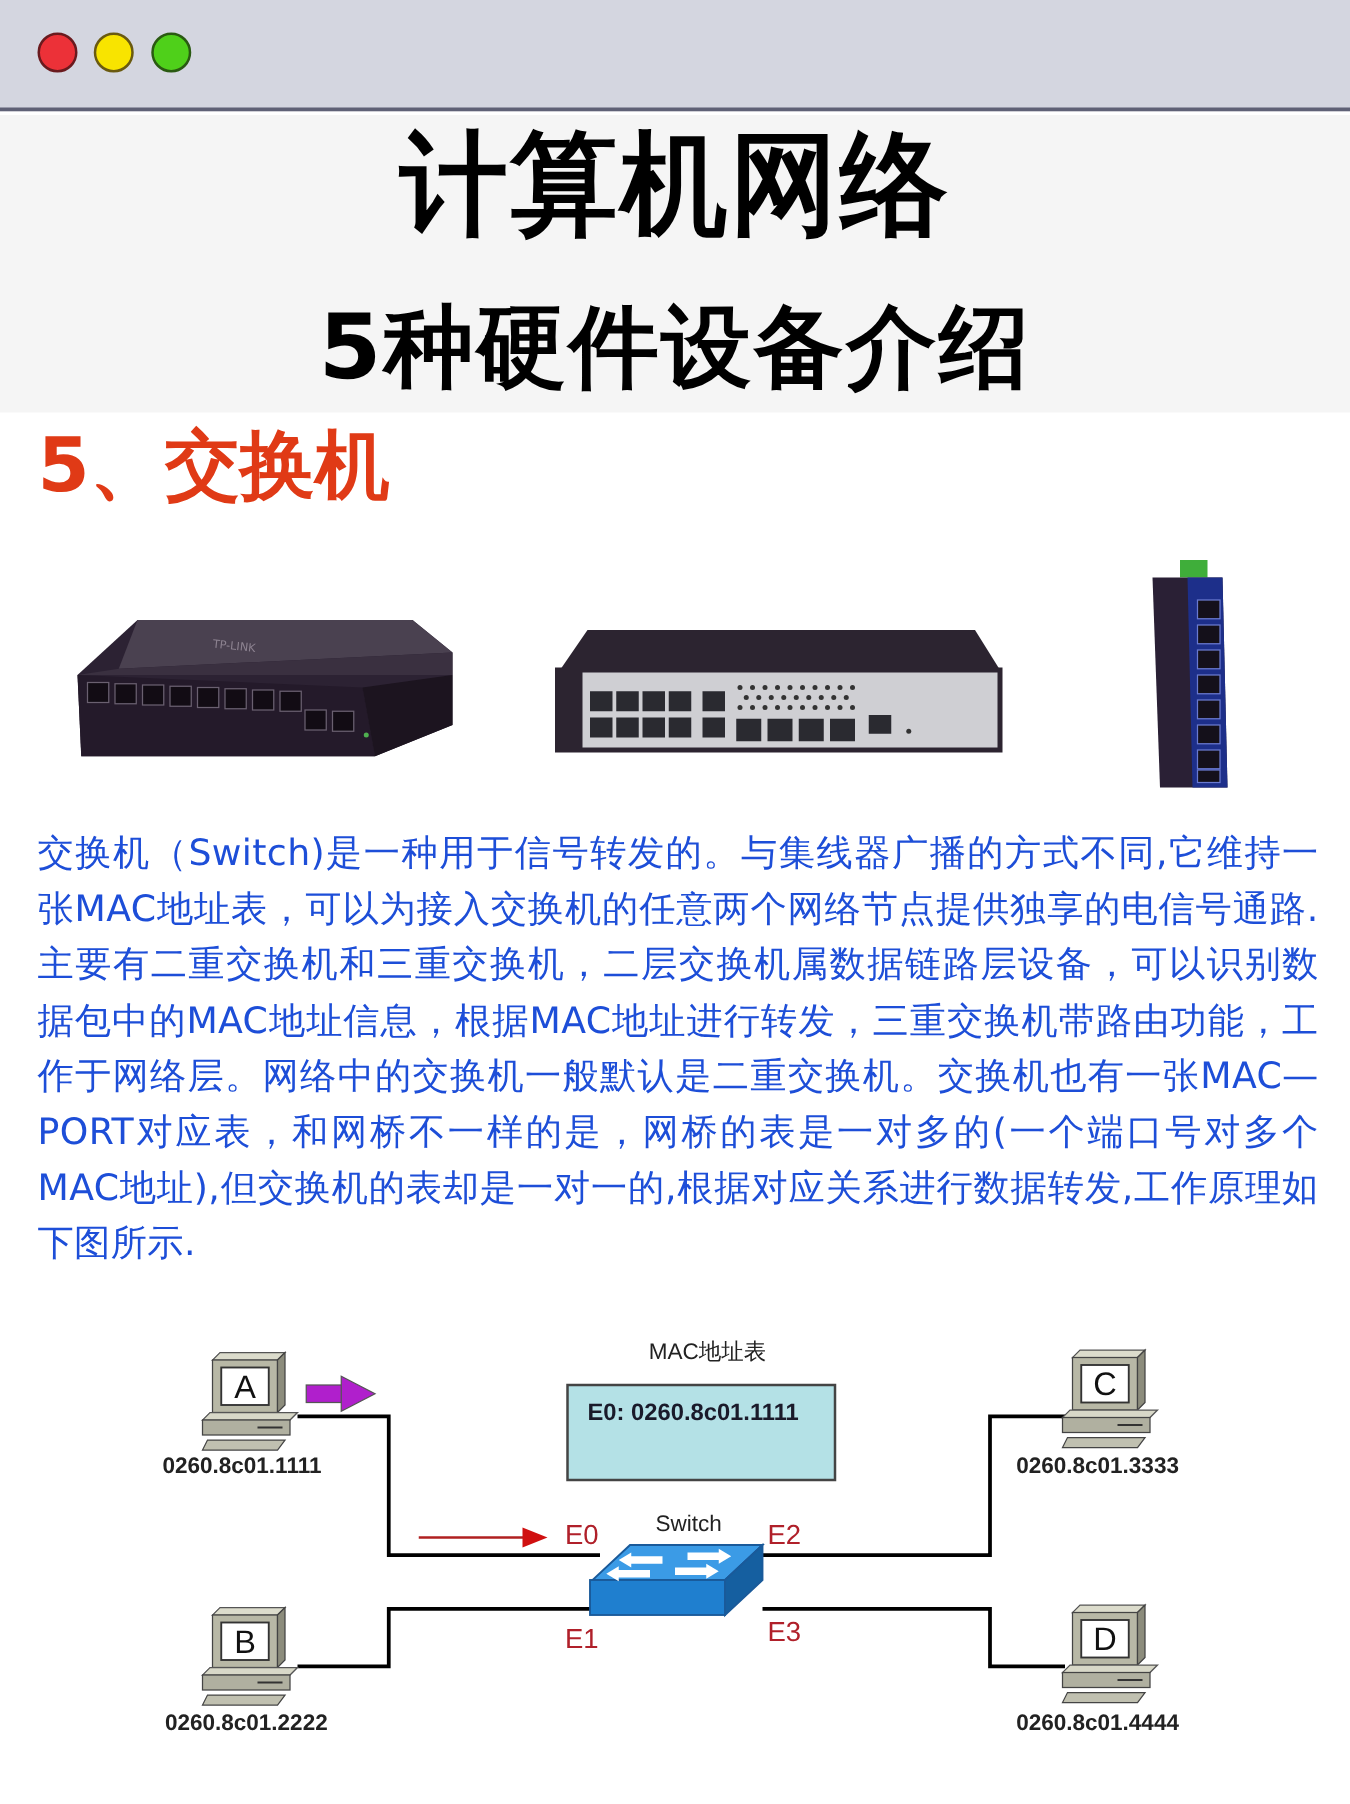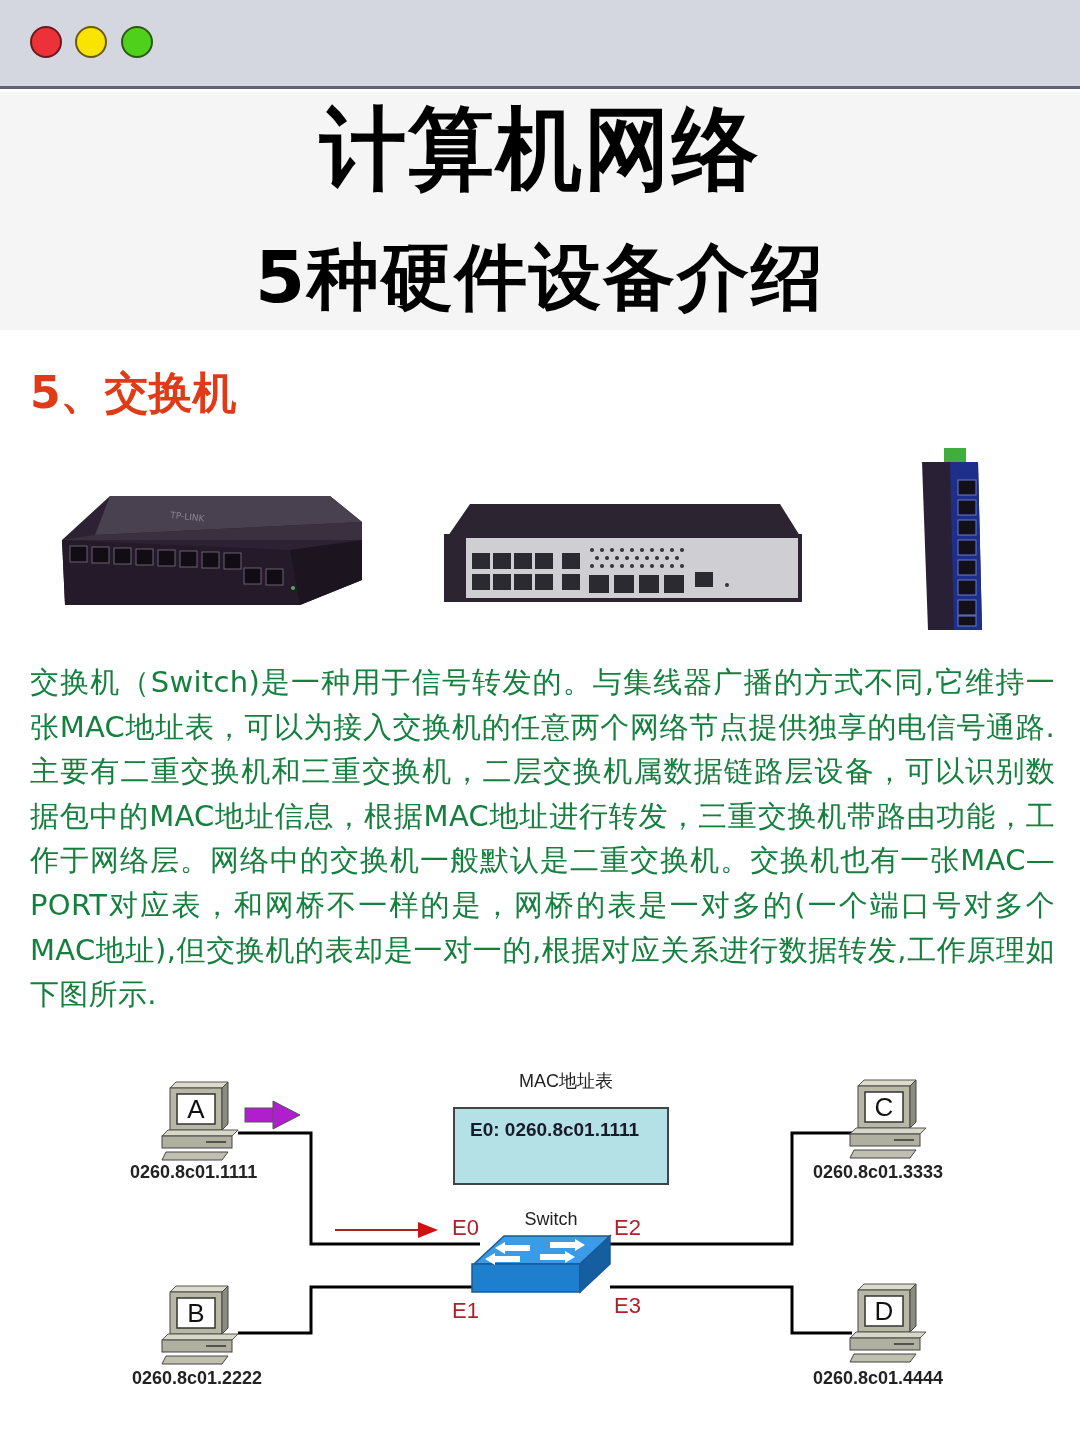--- a/index.html
+++ b/index.html
@@ -9,24 +9,24 @@
               border-bottom:3px solid #5f6176; box-sizing:border-box; }
   .dot { position:absolute; top:26px; width:32px; height:32px; border-radius:50%; border:2px solid #3a2a2a; box-sizing:border-box; }
   .dot.red { left:30px; background:#ec3138; border-color:#6a1a1e; }
   .dot.yellow { left:75px; background:#f8e400; border-color:#6a5a10; }
   .dot.green { left:121px; background:#4fd01a; border-color:#2a5a12; }
   .header-band { position:absolute; left:0; top:92px; width:1080px; height:238px; background:#f5f5f5; }
   .title1, .title2 { position:absolute; left:0; width:1080px; text-align:center; font-weight:bold; color:#000;
                      font-family:"DejaVu Sans", sans-serif; letter-spacing:2px; }
   .title1 { top:98px; font-size:86px; line-height:100px; transform:scaleY(1.05); }
   .title2 { top:222px; font-size:72px; line-height:110px; }
-  .section { position:absolute; left:30px; top:335px; font-size:44px; font-weight:bold; color:#e03a16; line-height:76px;margin-top:20px; }
+  .section { position:absolute; left:30px; top:335px; font-size:60px; font-weight:bold; color:#e03a16; line-height:76px; }
   .photos { position:absolute; left:0; top:440px; width:1080px; height:200px; }
   .body-text { position:absolute; left:30px; top:660px; width:1025px; font-size:29px; line-height:44.6px;
-               color:#15803d; text-align:justify; letter-spacing:0.3px; }
+               color:#1d4ed8; text-align:justify; letter-spacing:0.3px; }
   .diagram { position:absolute; left:0; top:1050px; width:1051px; height:360px; }
   .diagram svg text { font-family:"Liberation Sans", sans-serif; }
 </style>
 </head>
 <body>
 
 <div class="titlebar">
   <div class="dot red"></div>
   <div class="dot yellow"></div>
   <div class="dot green"></div>

